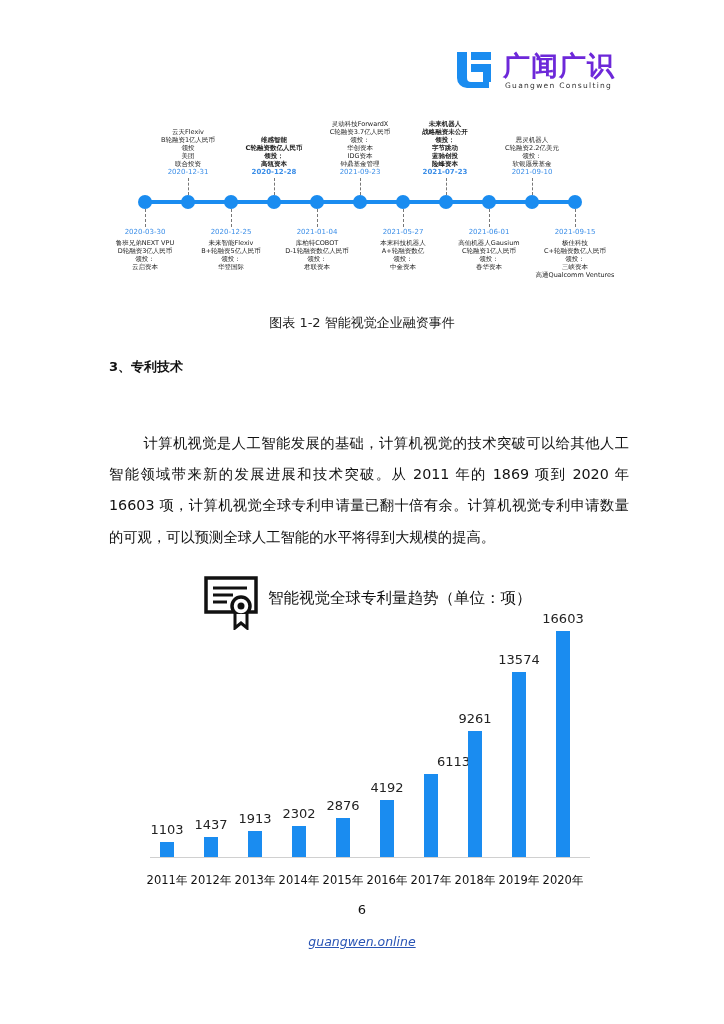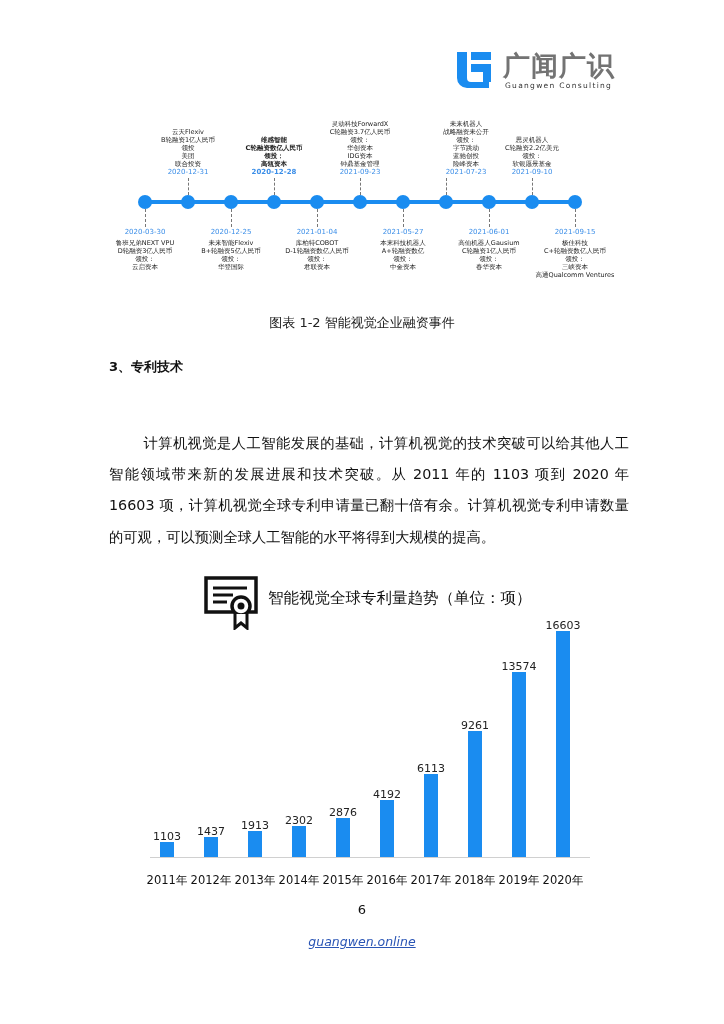--- a/index.html
+++ b/index.html
@@ -4,21 +4,21 @@
 <style>
   html, body { margin: 0; padding: 0; background: #ffffff; }
   body { width: 724px; height: 1024px; position: relative; overflow: hidden;
          font-family: "DejaVu Sans", "Liberation Sans", sans-serif; color: #111; }
   .abs { position: absolute; }
 
   
   .logo { left: 455px; top: 48px; width: 170px; height: 46px; }
   .logo-mark { position: absolute; left: 0; top: 2px; width: 38px; height: 40px; }
   .logo-cn { position: absolute; left: 48px; top: 0px; font-size: 27px; font-weight: bold;
-             letter-spacing: 1px; color: #737373; white-space: nowrap; text-align: center; }
+             letter-spacing: 1px; color: #6d28d9; white-space: nowrap; text-align: center; }
   .logo-en { position: absolute; left: 50px; top: 33px; font-size: 7.5px; letter-spacing: 1.3px;
              color: #333; white-space: nowrap; }
 
   
   .timeline { left: 100px; top: 118px; width: 520px; height: 170px; }
   .tl-line { position: absolute; left: 45px; top: 82px; width: 430px; height: 4px; background: #1a8cf0; }
   .tl-dot { position: absolute; width: 14px; height: 14px; border-radius: 50%; background: #1a8cf0;
             top: 77px; margin-left: -7px; }
   .tl-tick { position: absolute; width: 0; border-left: 1px dashed #777; margin-left: -0.5px; }
   .tl-item { position: absolute; width: 96px; margin-left: -48px; text-align: center;
@@ -35,21 +35,21 @@
   .para { left: 109px; top: 428px; width: 520px; font-size: 14.3px; line-height: 31.2px;
           color: #111; text-align: justify; }
   .para .indent { display: inline-block; width: 34px; }
 
   
   .chart-icon { left: 203px; top: 574px; width: 56px; height: 56px; }
   .chart-title { left: 268px; top: 588px; font-size: 15.5px; color: #111; white-space: nowrap; }
   .chart { left: 140px; top: 600px; width: 450px; height: 300px; }
   .bar { position: absolute; width: 14px; background: #1a8cf0; margin-left: -7px; }
   .bar-label { position: absolute; width: 60px; margin-left: -30px; text-align: center;
-               font-size: 11px; color: #222; margin-top: 8px; }
+               font-size: 13px; color: #222; }
   .x-label { position: absolute; width: 50px; margin-left: -25px; text-align: center;
              font-size: 11.5px; color: #111; top: 273px; white-space: nowrap; }
   .baseline { position: absolute; left: 10px; width: 440px; top: 257px; height: 1px; background: #d0d0d0; }
 
   
   .page-num { left: 0; width: 724px; top: 902px; text-align: center; font-size: 13px; color: #111; }
   .site-link { left: 0; width: 724px; top: 934px; text-align: center; font-size: 12.5px;
                color: #2a55b5; font-style: italic; text-decoration: underline; }
 </style>
 </head>
@@ -98,21 +98,21 @@
     <div class="tl-item" style="left: 260px; top: 2px;">
       <div>灵动科技ForwardX</div>
       <div>C轮融资3.7亿人民币</div>
       <div>领投：</div>
       <div>华创资本</div>
       <div>IDG资本</div>
       <div>钟鼎基金管理</div>
       <div class="date">2021-09-23</div>
     </div>
     <div class="tl-tick" style="left: 260px; top: 60px; height: 17px;"></div>
-    <div class="tl-item" style="left: 366px; top: 2px;">
+    <div class="tl-item" style="left: 345px; top: 2px; font-weight: bold;">
       <div>未来机器人</div>
       <div>战略融资未公开</div>
       <div>领投：</div>
       <div>字节跳动</div>
       <div>蓝驰创投</div>
       <div>险峰资本</div>
       <div class="date">2021-07-23</div>
     </div>
     <div class="tl-tick" style="left: 346px; top: 60px; height: 17px;"></div>
     <div class="tl-item" style="left: 432px; top: 18px;">
@@ -171,21 +171,21 @@
       <div>领投：</div>
       <div>三峡资本</div>
       <div>高通Qualcomm Ventures</div>
     </div>
   </div>
 
 <div class="abs caption">图表 1-2 智能视觉企业融资事件</div>
 
 <div class="abs heading">3、专利技术</div>
 
-<div class="abs para"><span class="indent"></span><span>计算机视觉是人工智能发展的基础，计算机视觉的技术突破可以给其他人工智能领域带来新的发展进展和技术突破。从 2011 年的 1103 项到 2020 年 16603 项，计算机视觉全球专利申请量已翻十倍有余。计算机视觉专利申请数量的可观，可以预测全球人工智能的水平将得到大规模的提高。</span></div>
+<div class="abs para"><span class="indent"></span><span>计算机视觉是人工智能发展的基础，计算机视觉的技术突破可以给其他人工智能领域带来新的发展进展和技术突破。从 2011 年的 1869 项到 2020 年 16603 项，计算机视觉全球专利申请量已翻十倍有余。计算机视觉专利申请数量的可观，可以预测全球人工智能的水平将得到大规模的提高。</span></div>
 
 <svg class="abs chart-icon" viewBox="0 0 56 56">
   <rect x="3" y="4" width="50" height="34" fill="none" stroke="#111" stroke-width="3.5"></rect>
   <line x1="10" y1="14" x2="44" y2="14" stroke="#111" stroke-width="3"></line>
   <line x1="10" y1="21" x2="30" y2="21" stroke="#111" stroke-width="3"></line>
   <line x1="10" y1="28" x2="24" y2="28" stroke="#111" stroke-width="3"></line>
   <circle cx="38" cy="32" r="9" fill="#fff" stroke="#111" stroke-width="3.5"></circle>
   <circle cx="38" cy="32" r="3.5" fill="#111"></circle>
   <path d="M32 40 v14 l6 -5 l6 5 v-14" fill="#fff" stroke="#111" stroke-width="3"></path>
 </svg>
@@ -205,21 +205,21 @@
     <div class="bar" style="left: 159px; top: 226px; height: 31px; background: rgb(26, 140, 240);"></div>
     <div class="bar-label" style="left: 159px; top: 206px;">2302</div>
     <div class="x-label" style="left: 159px;">2014年</div>
     <div class="bar" style="left: 203px; top: 218px; height: 39px; background: rgb(26, 140, 240);"></div>
     <div class="bar-label" style="left: 203px; top: 198px;">2876</div>
     <div class="x-label" style="left: 203px;">2015年</div>
     <div class="bar" style="left: 247px; top: 200px; height: 57px; background: rgb(26, 140, 240);"></div>
     <div class="bar-label" style="left: 247px; top: 180px;">4192</div>
     <div class="x-label" style="left: 247px;">2016年</div>
     <div class="bar" style="left: 291px; top: 174px; height: 83px; background: rgb(26, 140, 240);"></div>
-    <div class="bar-label" style="left: 291px; top: 154px;">6113</div>
+    <div class="bar-label" style="left: 300px; top: 154px; text-align: right;">6113</div>
     <div class="x-label" style="left: 291px;">2017年</div>
     <div class="bar" style="left: 335px; top: 131px; height: 126px; background: rgb(26, 140, 240);"></div>
     <div class="bar-label" style="left: 335px; top: 111px;">9261</div>
     <div class="x-label" style="left: 335px;">2018年</div>
     <div class="bar" style="left: 379px; top: 72px; height: 185px; background: rgb(26, 140, 240);"></div>
     <div class="bar-label" style="left: 379px; top: 52px;">13574</div>
     <div class="x-label" style="left: 379px;">2019年</div>
     <div class="bar" style="left: 423px; top: 31px; height: 226px; background: rgb(26, 140, 240);"></div>
     <div class="bar-label" style="left: 423px; top: 11px;">16603</div>
     <div class="x-label" style="left: 423px;">2020年</div>

